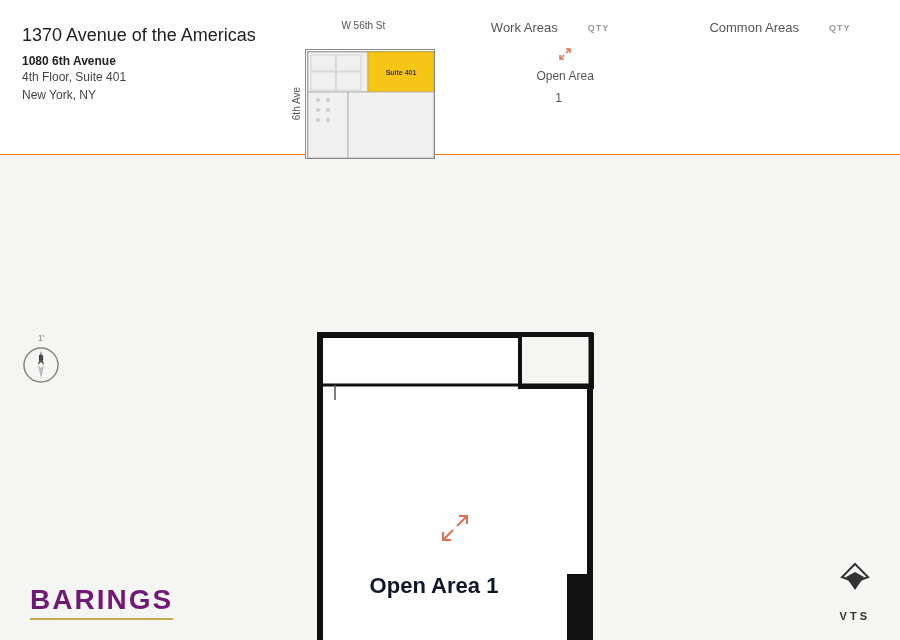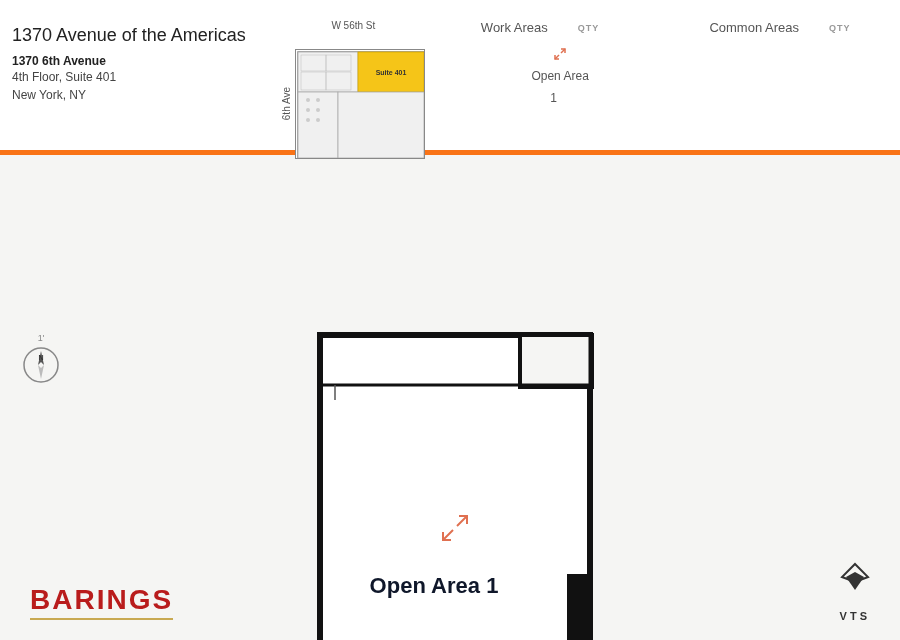--- a/index.html
+++ b/index.html
@@ -11,24 +11,24 @@
       overflow: hidden;
       position: relative;
     }
 
     
     #top-panel {
       position: absolute;
       top: 0; left: 0; right: 0;
       height: 155px;
       background: #fff;
-      border-bottom: 5px solid #f97316;
+      border-bottom: 1px solid #f97316;
       display: flex;
       align-items: flex-start;
-      padding: 20px 12px;
+      padding: 20px 22px;
       gap: 30px;
     }
 
     #property-info {
       min-width: 200px;
       padding-top: 5px;
     }
     #property-title {
       font-size: 18px;
       font-weight: 400;
@@ -191,21 +191,21 @@
 
     
     #barings-logo {
       position: absolute;
       bottom: 20px;
       left: 30px;
     }
     #barings-text {
       font-size: 28px;
       font-weight: 700;
-      color: #b91c1c;
+      color: #701a75;
       letter-spacing: 2px;
       border-bottom: 2px solid #c8a951;
       padding-bottom: 2px;
     }
 
     
     #vts-logo {
       position: absolute;
       bottom: 18px;
       right: 30px;
@@ -225,21 +225,21 @@
       letter-spacing: 3px;
     }
   </style>
 </head>
 <body>
 
 <div id="top-panel">
 
   <div id="property-info">
     <div id="property-title">1370 Avenue of the Americas</div>
-    <div id="property-address-bold">1370 6th Avenue</div>
+    <div id="property-address-bold">1080 6th Avenue</div>
     <div id="property-suite">4th Floor, Suite 401</div>
     <div id="property-city">New York, NY</div>
   </div>
 
   <div id="mini-plan-wrapper">
     <div id="mini-street-label">W 56th St</div>
     <div id="mini-plan-container">
       <div id="mini-ave-label">6th Ave</div>
       <div id="mini-floor-plan">
         

